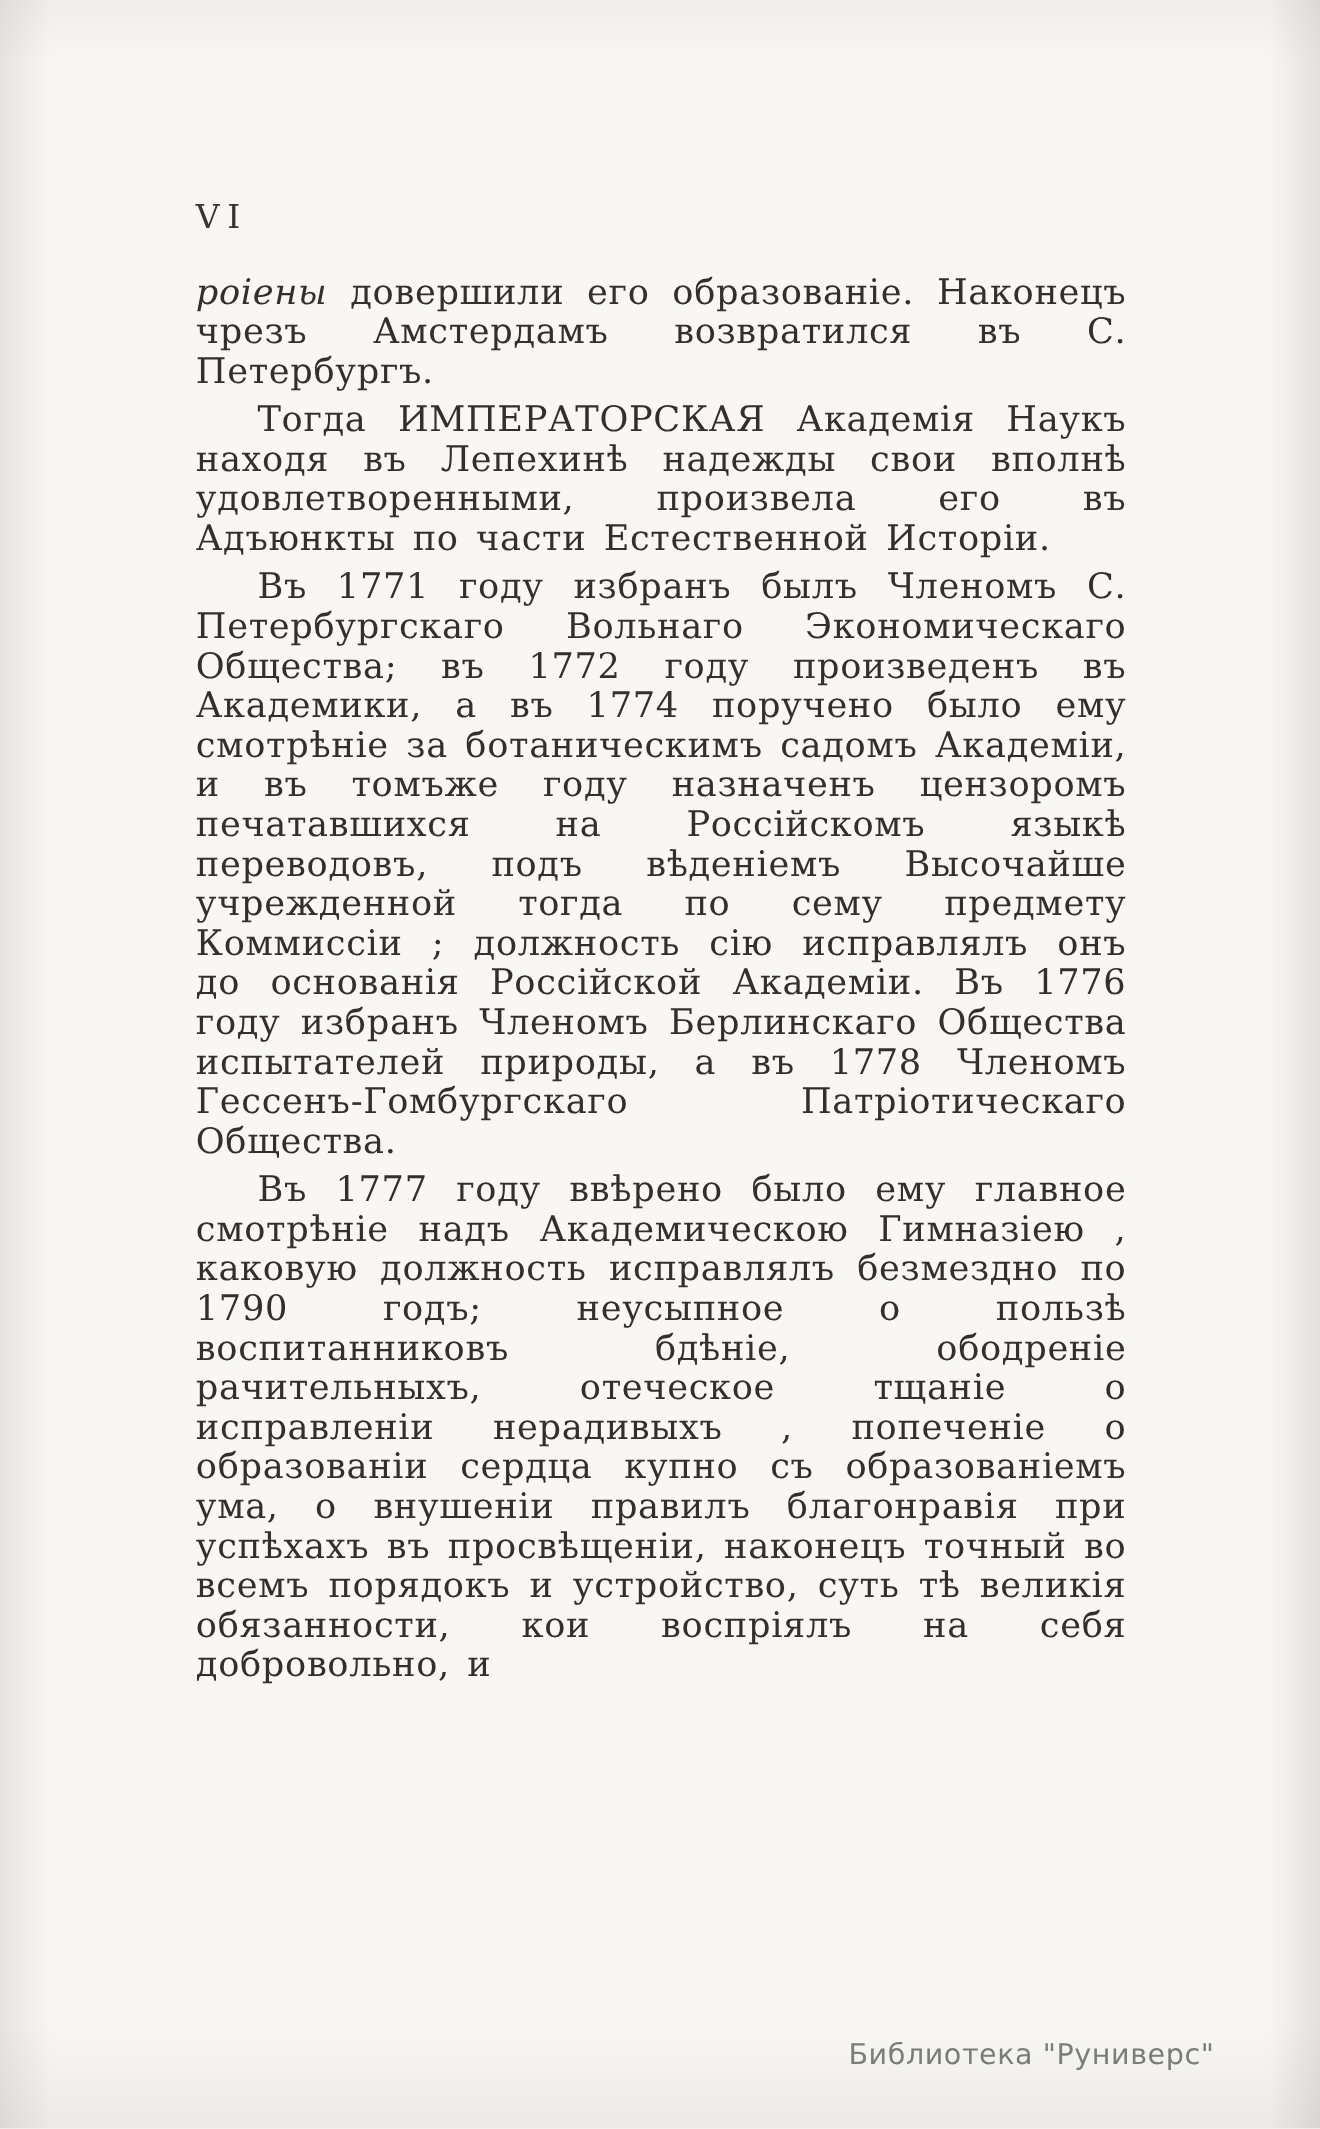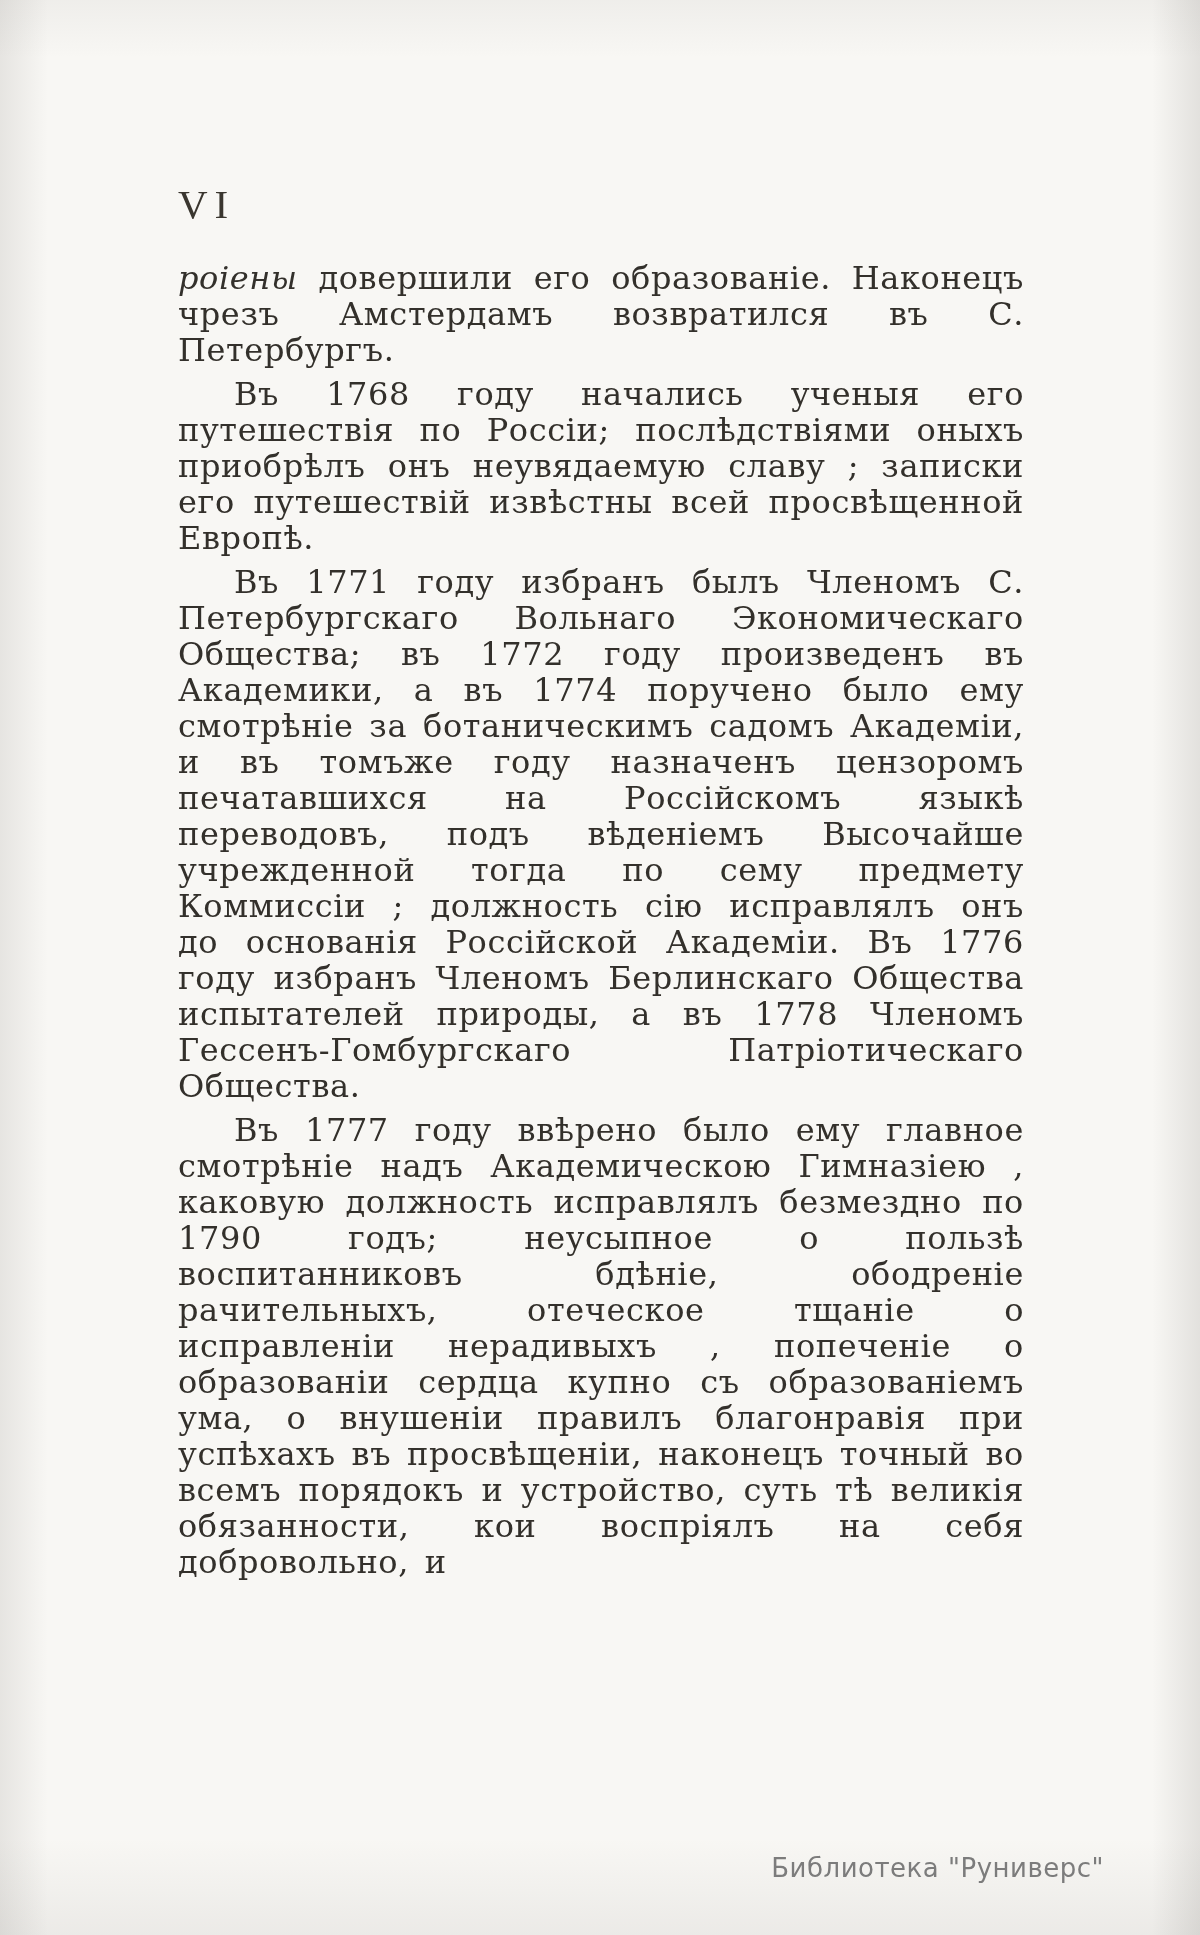--- a/index.html
+++ b/index.html
@@ -31,25 +31,24 @@
     pointer-events: none;
   }
   .content {
     position: absolute;
     left: 178px;
     top: 180px;
     width: 846px;
     color: #33302b;
   }
   .page-number {
-    font-size: 41px;
+    font-size: 30px;
     letter-spacing: 7px;
     margin-bottom: 32px;
     color: #3a362f;
-    font-family: Liberation Serif, serif;
   }
   .body-text p {
     margin: 0 0 8px 0;
     font-size: 32px;
     line-height: 36px;
     text-align: justify;
     text-align-last: left;
     word-spacing: 5px;
     letter-spacing: 0.6px;
   }
@@ -70,19 +69,19 @@
   }
 </style>
 </head>
 <body>
 
 <div class="scan-page">
   <div class="content">
     <div class="page-number">VI</div>
     <div class="body-text">
       <p class="no-indent"><em>роіены</em> <span>довершили его образованіе. Наконецъ чрезъ Амстердамъ возвратился въ С. Петербургъ.</span></p>
-      <p class="indent">Въ 1768 году начались ученыя его путешествія по Россіи; послѣдствіями оныхъ приобрѣлъ онъ неувядаемую славу ; записки его путешествій извѣстны всей просвѣщенной Европѣ.</p>
+      <p class="indent">Тогда ИМПЕРАТОРСКАЯ Академія Наукъ находя въ Лепехинѣ надежды свои вполнѣ удовлетворенными, произвела его въ Адъюнкты по части Естественной Исторіи.</p>
       <p class="indent">Въ 1771 году избранъ былъ Членомъ С. Петербургскаго Вольнаго Экономическаго Общества; въ 1772 году произведенъ въ Академики, а въ 1774 поручено было ему смотрѣніе за ботаническимъ садомъ Академіи, и въ томъже году назначенъ цензоромъ печатавшихся на Россійскомъ языкѣ переводовъ, подъ вѣденіемъ Высочайше учрежденной тогда по сему предмету Коммиссіи ; должность сію исправлялъ онъ до основанія Россійской Академіи. Въ 1776 году избранъ Членомъ Берлинскаго Общества испытателей природы, а въ 1778 Членомъ Гессенъ-Гомбургскаго Патріотическаго Общества.</p>
       <p class="indent">Въ 1777 году ввѣрено было ему главное смотрѣніе надъ Академическою Гимназіею , каковую должность исправлялъ безмездно по 1790 годъ; неусыпное о пользѣ воспитанниковъ бдѣніе, ободреніе рачительныхъ, отеческое тщаніе о исправленіи нерадивыхъ , попеченіе о образованіи сердца купно съ образованіемъ ума, о внушеніи правилъ благонравія при успѣхахъ въ просвѣщеніи, наконецъ точный во всемъ порядокъ и устройство, суть тѣ великія обязанности, кои воспріялъ на себя добровольно, и</p>
     </div>
   </div>
   <div class="watermark">Библиотека "Руниверс"</div>
 </div>
 
 </body></html>

